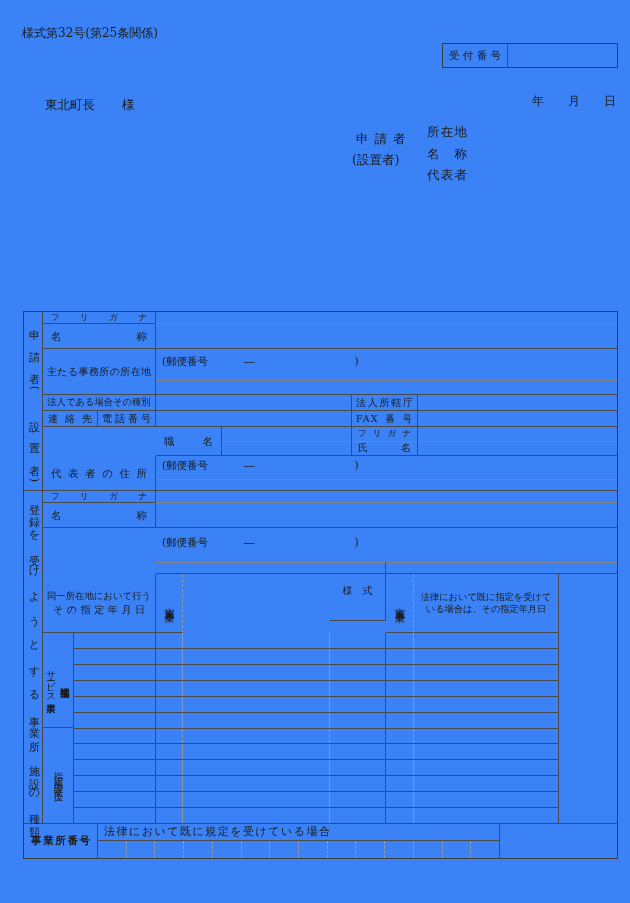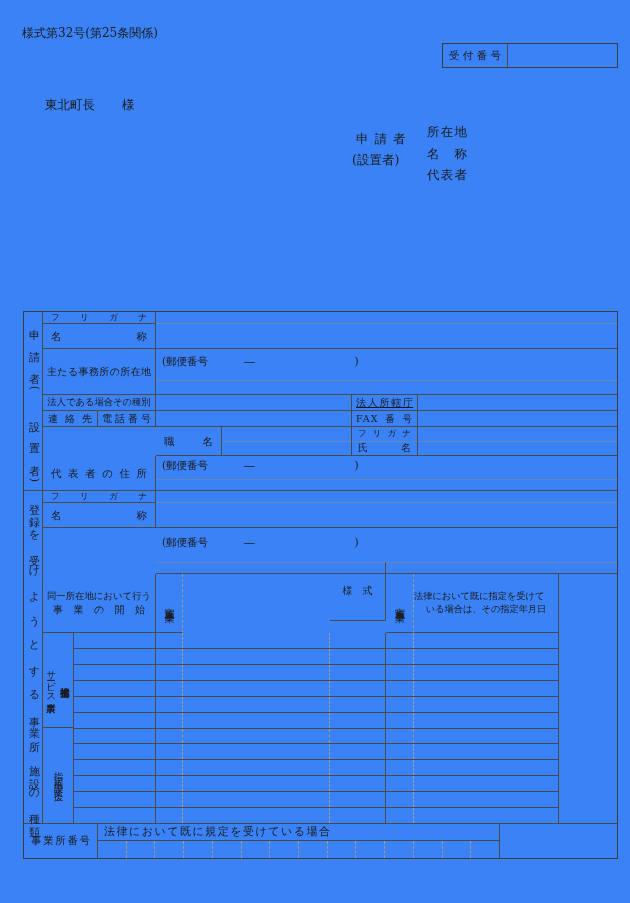--- a/index.html
+++ b/index.html
@@ -37,20 +37,21 @@
 
 <div id="page">
 
   <div class="abs" style="left:22px;top:25px;font-size:12px;">様式第32号(第25条関係)</div>
 
   <div id="recbox">
     <div class="j" style="width:65px;border-right:1px solid #4a4a4a;box-sizing:border-box;padding:0 6px;line-height:23px;font-size:10.5px;">受付番号</div>
     <div style="flex:1;"></div>
   </div>
 
+  <div class="abs" style="left:420px;top:93px;width:196px;text-align:right;font-size:12px;">年　　月　　日</div>
 
   <div class="abs" style="left:45px;top:97px;font-size:12.5px;">
     <span>東北町長</span><span style="margin-left:27px;">様</span>
   </div>
 
   <div class="abs" style="left:356px;top:131px;font-size:12.5px;letter-spacing:1px;">申 請 者</div>
   <div class="abs" style="left:352px;top:152px;font-size:12.5px;">(設置者)</div>
   <div class="abs" style="left:427px;top:121px;width:40px;font-size:12.5px;line-height:21.5px;">
     <div class="j">所在地</div>
     <div class="j">名称</div>
@@ -72,21 +73,21 @@
     <div class="cell bb" style="left:132px;top:12px;width:461px;height:25px;"></div>
 
     <div class="cell bs bb j" style="left:19px;top:37px;width:113px;height:46px;padding:0 4px;font-size:10px;line-height:45px;">主たる事務所の所在地</div>
     <div class="cell bb" style="left:132px;top:37px;width:461px;height:46px;">
       <div class="postal" style="top:6px;"><span>(郵便番号</span><span class="pgap1"></span><span>―</span><span class="pgap2"></span><span>)</span></div>
       <div class="dotline" style="left:0;top:31px;width:461px;"></div>
     </div>
 
     <div class="cell bs bb ctr" style="left:19px;top:83px;width:113px;height:16px;font-size:9.3px;">法人である場合その種別</div>
     <div class="cell bs bb" style="left:132px;top:83px;width:196px;height:16px;"></div>
-    <div class="cell bs bb j" style="left:328px;top:83px;width:66px;height:16px;padding:0 4px;font-size:10px;line-height:15px;text-decoration:underline;">法人所轄庁</div>
+    <div class="cell bs bb j" style="left:328px;top:83px;width:66px;height:16px;padding:0 4px;font-size:10px;line-height:15px;">法人所轄庁</div>
     <div class="cell bb" style="left:394px;top:83px;width:199px;height:16px;"></div>
 
     <div class="cell bs bb j" style="left:19px;top:99px;width:55px;height:16px;padding:0 5px;font-size:10px;line-height:15px;">連絡先</div>
     <div class="cell bs bb j" style="left:74px;top:99px;width:58px;height:16px;padding:0 4px;font-size:10px;line-height:15px;">電話番号</div>
     <div class="cell bs bb" style="left:132px;top:99px;width:196px;height:16px;"></div>
     <div class="cell bs bb j" style="left:328px;top:99px;width:66px;height:16px;padding:0 4px;font-size:9.5px;line-height:15px;letter-spacing:1px;">FAX番号</div>
     <div class="cell bb" style="left:394px;top:99px;width:199px;height:16px;"></div>
 
     <div class="cell bs bb j" style="left:132px;top:115px;width:66px;height:29px;padding:0 8px;line-height:28px;">職名</div>
     <div class="cell bs bb" style="left:198px;top:115px;width:130px;height:29px;"></div>
@@ -113,31 +114,31 @@
     <div class="cell bs bb j" style="left:19px;top:191px;width:113px;height:25px;padding:0 8px;line-height:24px;">名称</div>
     <div class="cell bb" style="left:132px;top:191px;width:461px;height:25px;"></div>
 
     <div class="cell bb" style="left:132px;top:216px;width:461px;height:46px;">
       <div class="postal" style="top:8px;"><span>(郵便番号</span><span class="pgap1"></span><span>―</span><span class="pgap2"></span><span>)</span></div>
       <div class="dotline" style="left:0;top:34px;width:461px;"></div>
     </div>
 
     <div class="cell bs bb" style="left:19px;top:262px;width:113px;height:59px;display:flex;flex-direction:column;justify-content:center;">
       <div style="font-size:9.4px;text-align:center;">同一所在地において行う</div>
-      <div class="j" style="font-size:10px;padding:0 10px;">事業の開始</div>
+      <div class="j" style="font-size:10px;padding:0 10px;">その指定年月日</div>
     </div>
     <div class="cell brd bb flexc" style="left:132px;top:262px;width:27px;height:59px;">
       <span class="vert" style="font-size:10px;letter-spacing:2px;">実施事業</span>
     </div>
     <div class="cell bs bb ctr" style="left:306px;top:250px;width:56px;height:59px;font-size:10px;">様　式</div>
     <div class="cell brd bb flexc" style="left:362px;top:262px;width:28px;height:59px;">
       <span class="vert" style="font-size:10px;letter-spacing:2px;">実施事業</span>
     </div>
     <div class="cell bs bb" style="left:390px;top:262px;width:145px;height:59px;display:flex;flex-direction:column;justify-content:center;">
-      <div style="font-size:9.2px;line-height:12px;font-family:Liberation Mono, monospace;">法律において既に指定を受けて</div>
+      <div style="font-size:9.2px;text-align:center;line-height:12px;">法律において既に指定を受けて</div>
       <div style="font-size:9.2px;text-align:center;line-height:12px;">いる場合は、その指定年月日</div>
     </div>
 
     <div class="cell bs bb flexc" style="left:19px;top:321px;width:31px;height:95px;">
       <span class="vert" style="font-size:9.5px;line-height:14px;white-space:pre-line;text-align:center;">指定障害福祉
 サービス事業所</span>
     </div>
     <div class="cell bs bb flexc" style="left:19px;top:416px;width:31px;height:96px;">
       <span class="vert" style="font-size:9.5px;letter-spacing:4px;">指定施設支援</span>
     </div>
@@ -236,21 +237,21 @@
           <div class="dc cbrd" style="width: 27px;"></div>
           <div class="dc cbrd" style="width: 147px;"></div>
           <div class="dc cbs" style="width: 56px;"></div>
           <div class="dc cbrd" style="width: 28px;"></div>
           <div class="dc cbs" style="flex: 1 1 auto;"></div>
         </div>
       </div>
 
     <div class="cell bb" style="left:535px;top:321px;width:58px;height:191px;"></div>
 
-    <div class="cell bs j" style="left:0;top:512px;width:74px;height:34px;padding:0 7px;font-size:10.5px;line-height:33px;">事業所番号</div>
+    <div class="cell bs j" style="left:0;top:512px;width:74px;height:34px;padding:0 7px;font-size:10.5px;line-height:33px;font-weight:bold;">事業所番号</div>
     <div class="cell bs bb" style="left:74px;top:512px;width:402px;height:17px;padding:0 0 0 6px;font-size:11px;letter-spacing:1.5px;line-height:16px;">法律において既に規定を受けている場合</div>
     <div class="cell bs" style="left:74px;top:529px;width:402px;height:17px;display:flex;">
         <div class="digit"></div>
         <div class="digit"></div>
         <div class="digit"></div>
         <div class="digit"></div>
         <div class="digit"></div>
         <div class="digit"></div>
         <div class="digit"></div>
         <div class="digit"></div>

